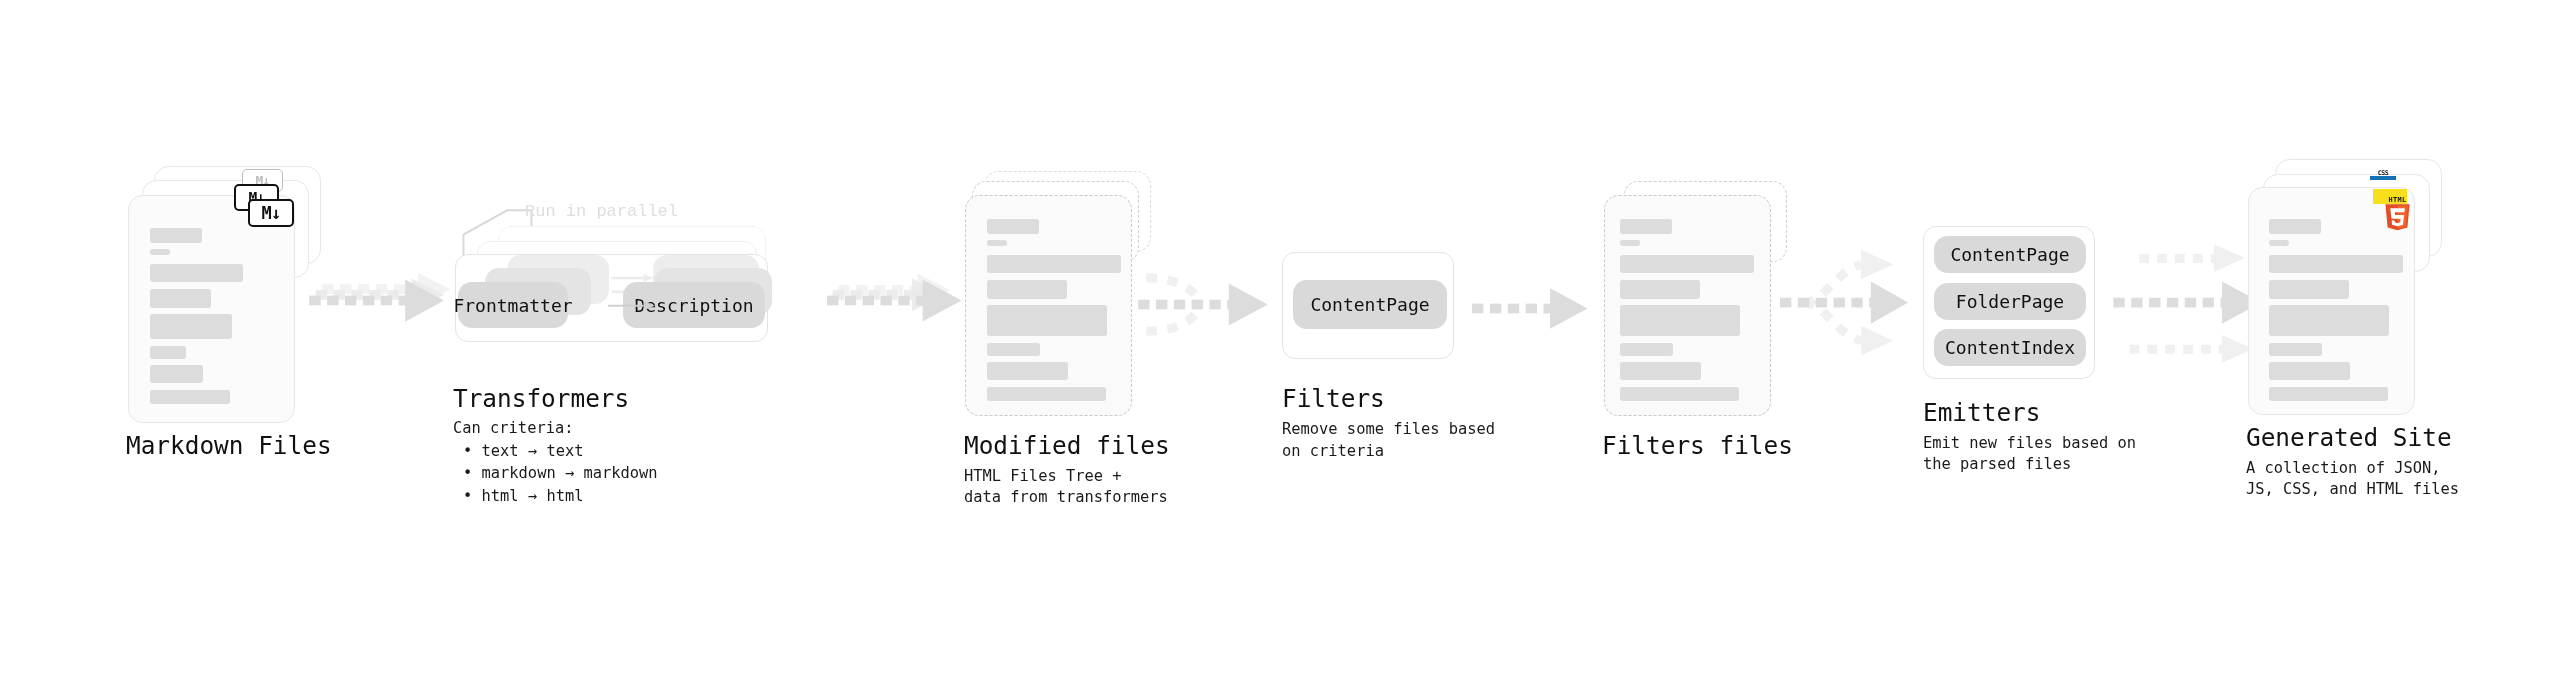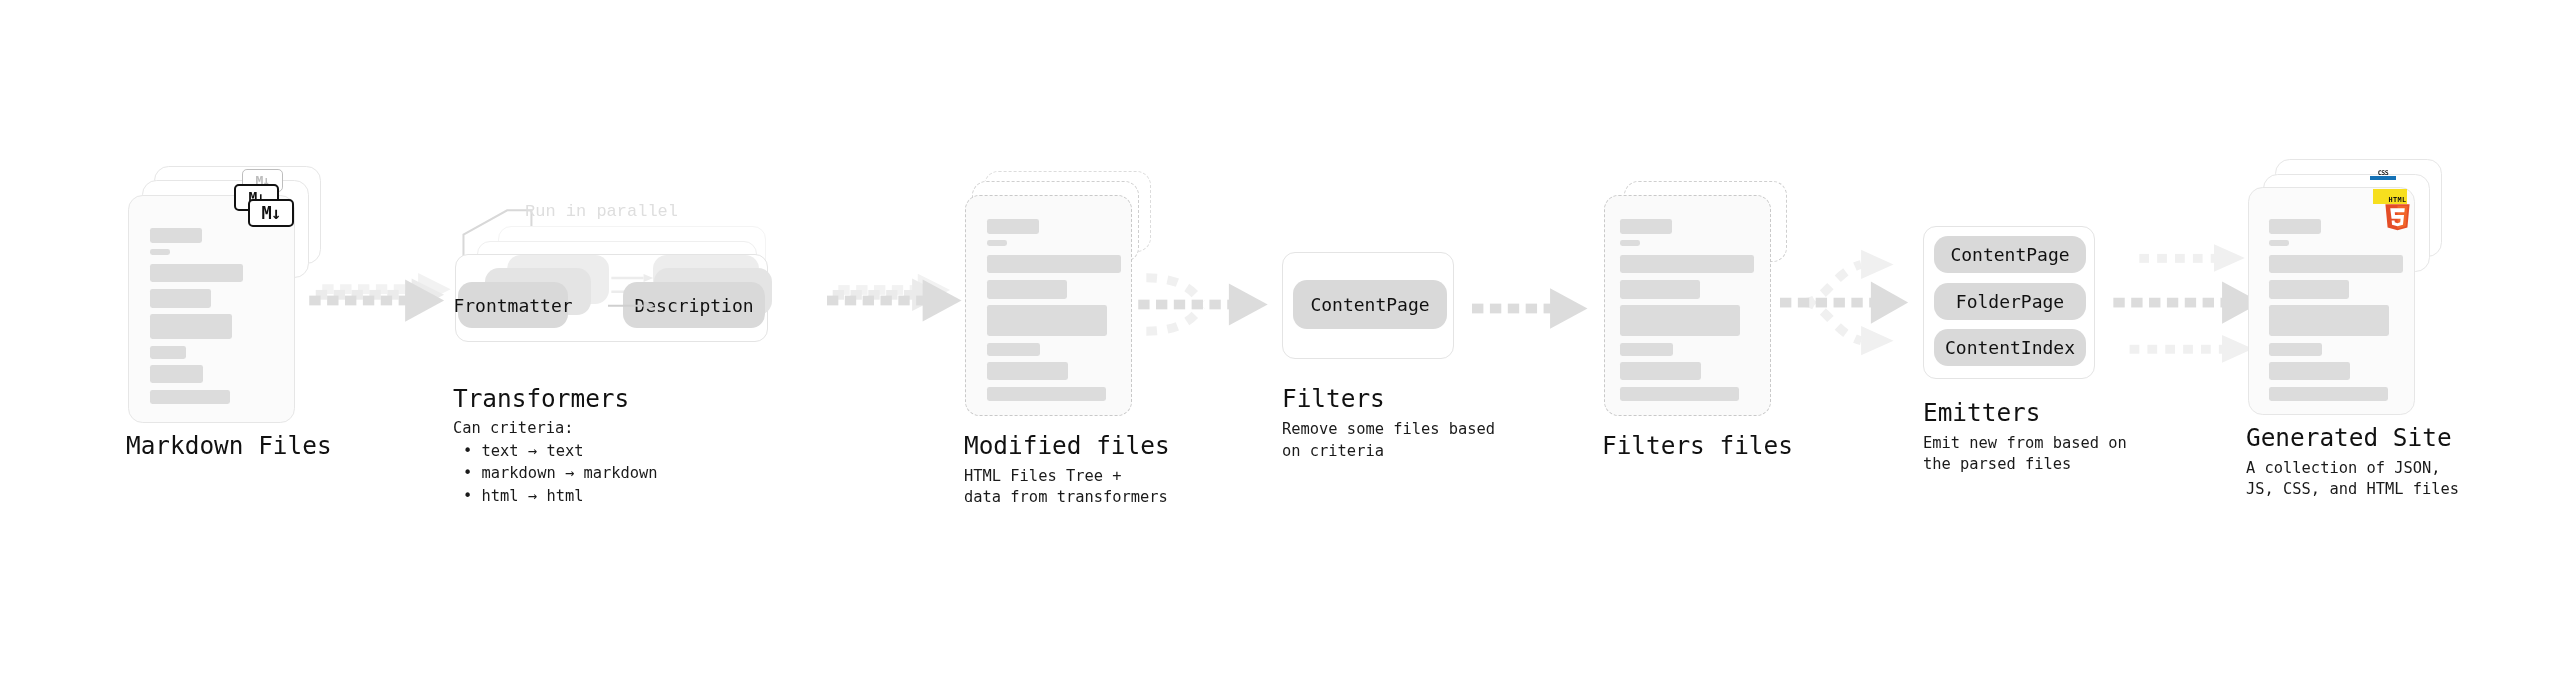--- a/index.html
+++ b/index.html
@@ -297,21 +297,21 @@
         <rect x="110" y="81" width="14" height="12"></rect>
       <polygon points="112,61 158,87 112,113"></polygon>
     </g>
   </svg>
 
   <div class="groupbox" style="left:1923px;top:226px;width:172px;height:153px;"></div>
   <div class="chip" style="left:1934px;top:236px;width:152px;height:37px;">ContentPage</div>
   <div class="chip" style="left:1934px;top:283px;width:152px;height:37px;">FolderPage</div>
   <div class="chip" style="left:1934px;top:329px;width:152px;height:37px;">ContentIndex</div>
   <div class="sec-title" style="left:1923px;top:398px;">Emitters</div>
-  <div class="sec-sub" style="left:1923px;top:432px;">Emit new from based on</div>
+  <div class="sec-sub" style="left:1923px;top:432px;">Emit new files based on</div>
   <div class="sec-sub" style="left:1923px;top:453px;">the parsed files</div>
 
   <svg class="abs" style="left:2113px;top:232px;" width="163" height="142" viewBox="0 0 200 175">
     <g fill="#f0f0f0">
       <rect x="32" y="27" width="12" height="11"></rect>
         <rect x="54" y="27" width="12" height="11"></rect>
       <rect x="76" y="27" width="12" height="11"></rect>
         <rect x="98" y="27" width="12" height="11"></rect>
       <rect x="120" y="27" width="12" height="11"></rect>
       <polygon points="124,15 162,32 124,49"></polygon>

